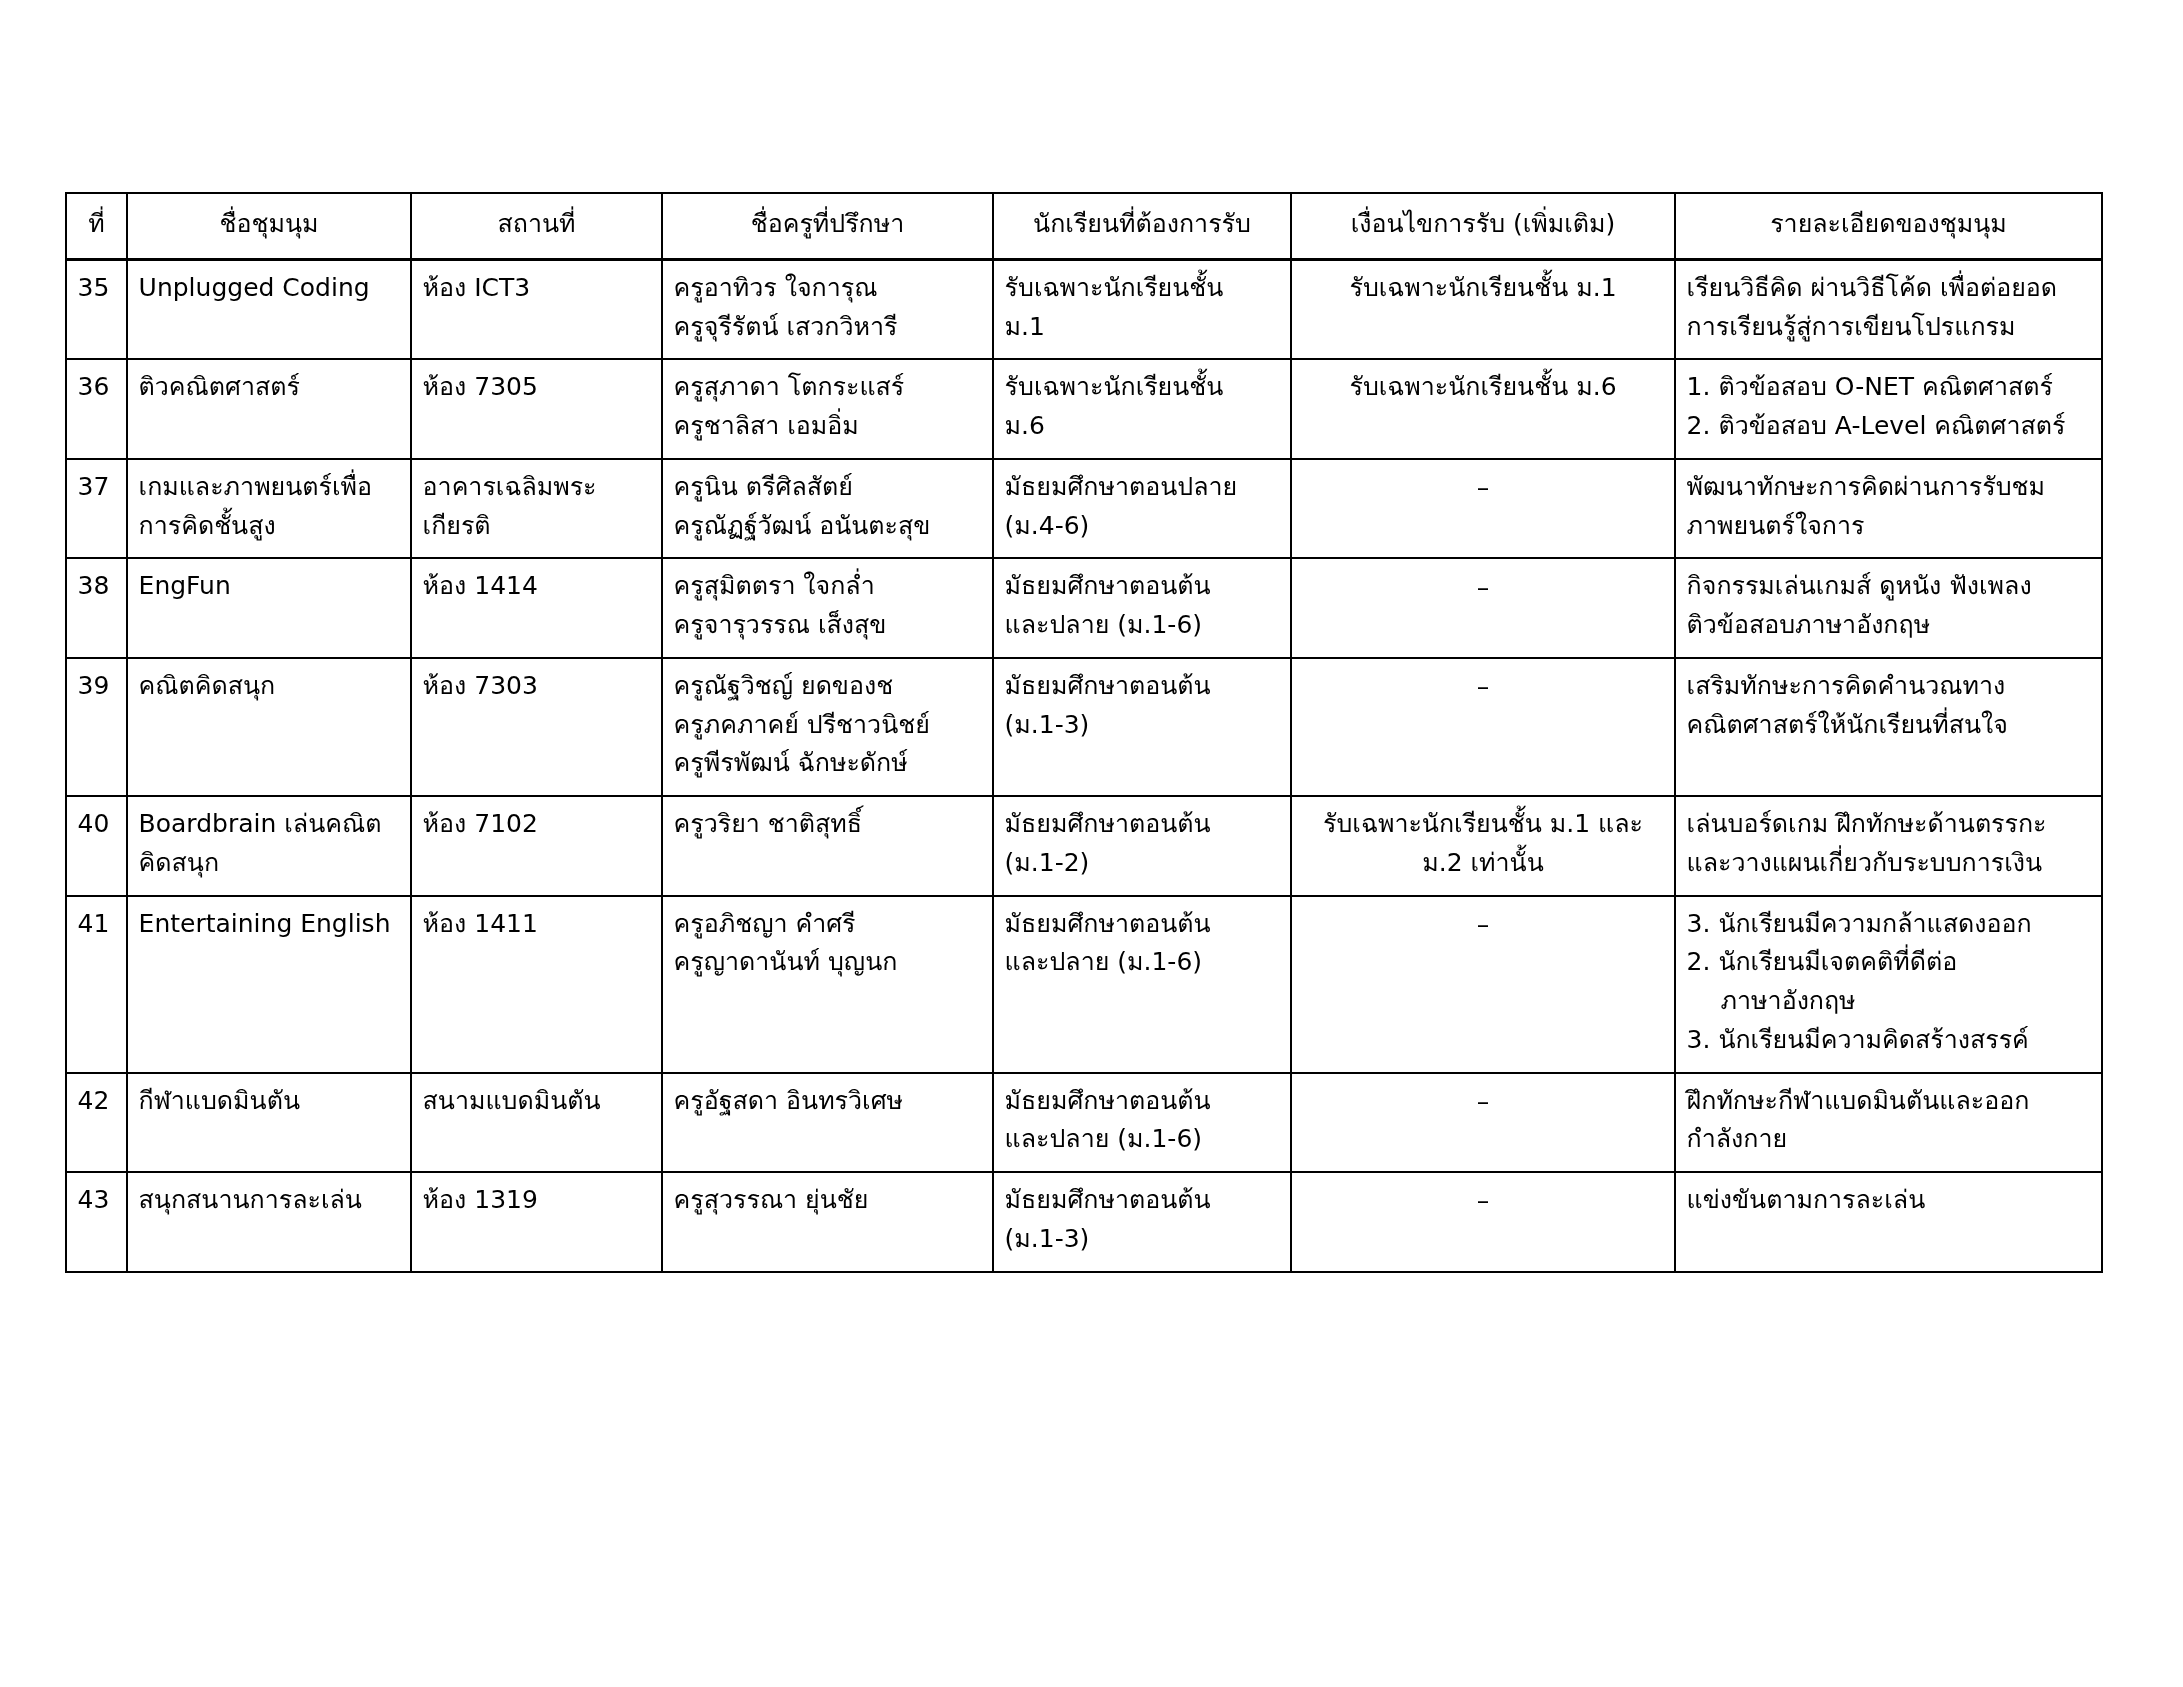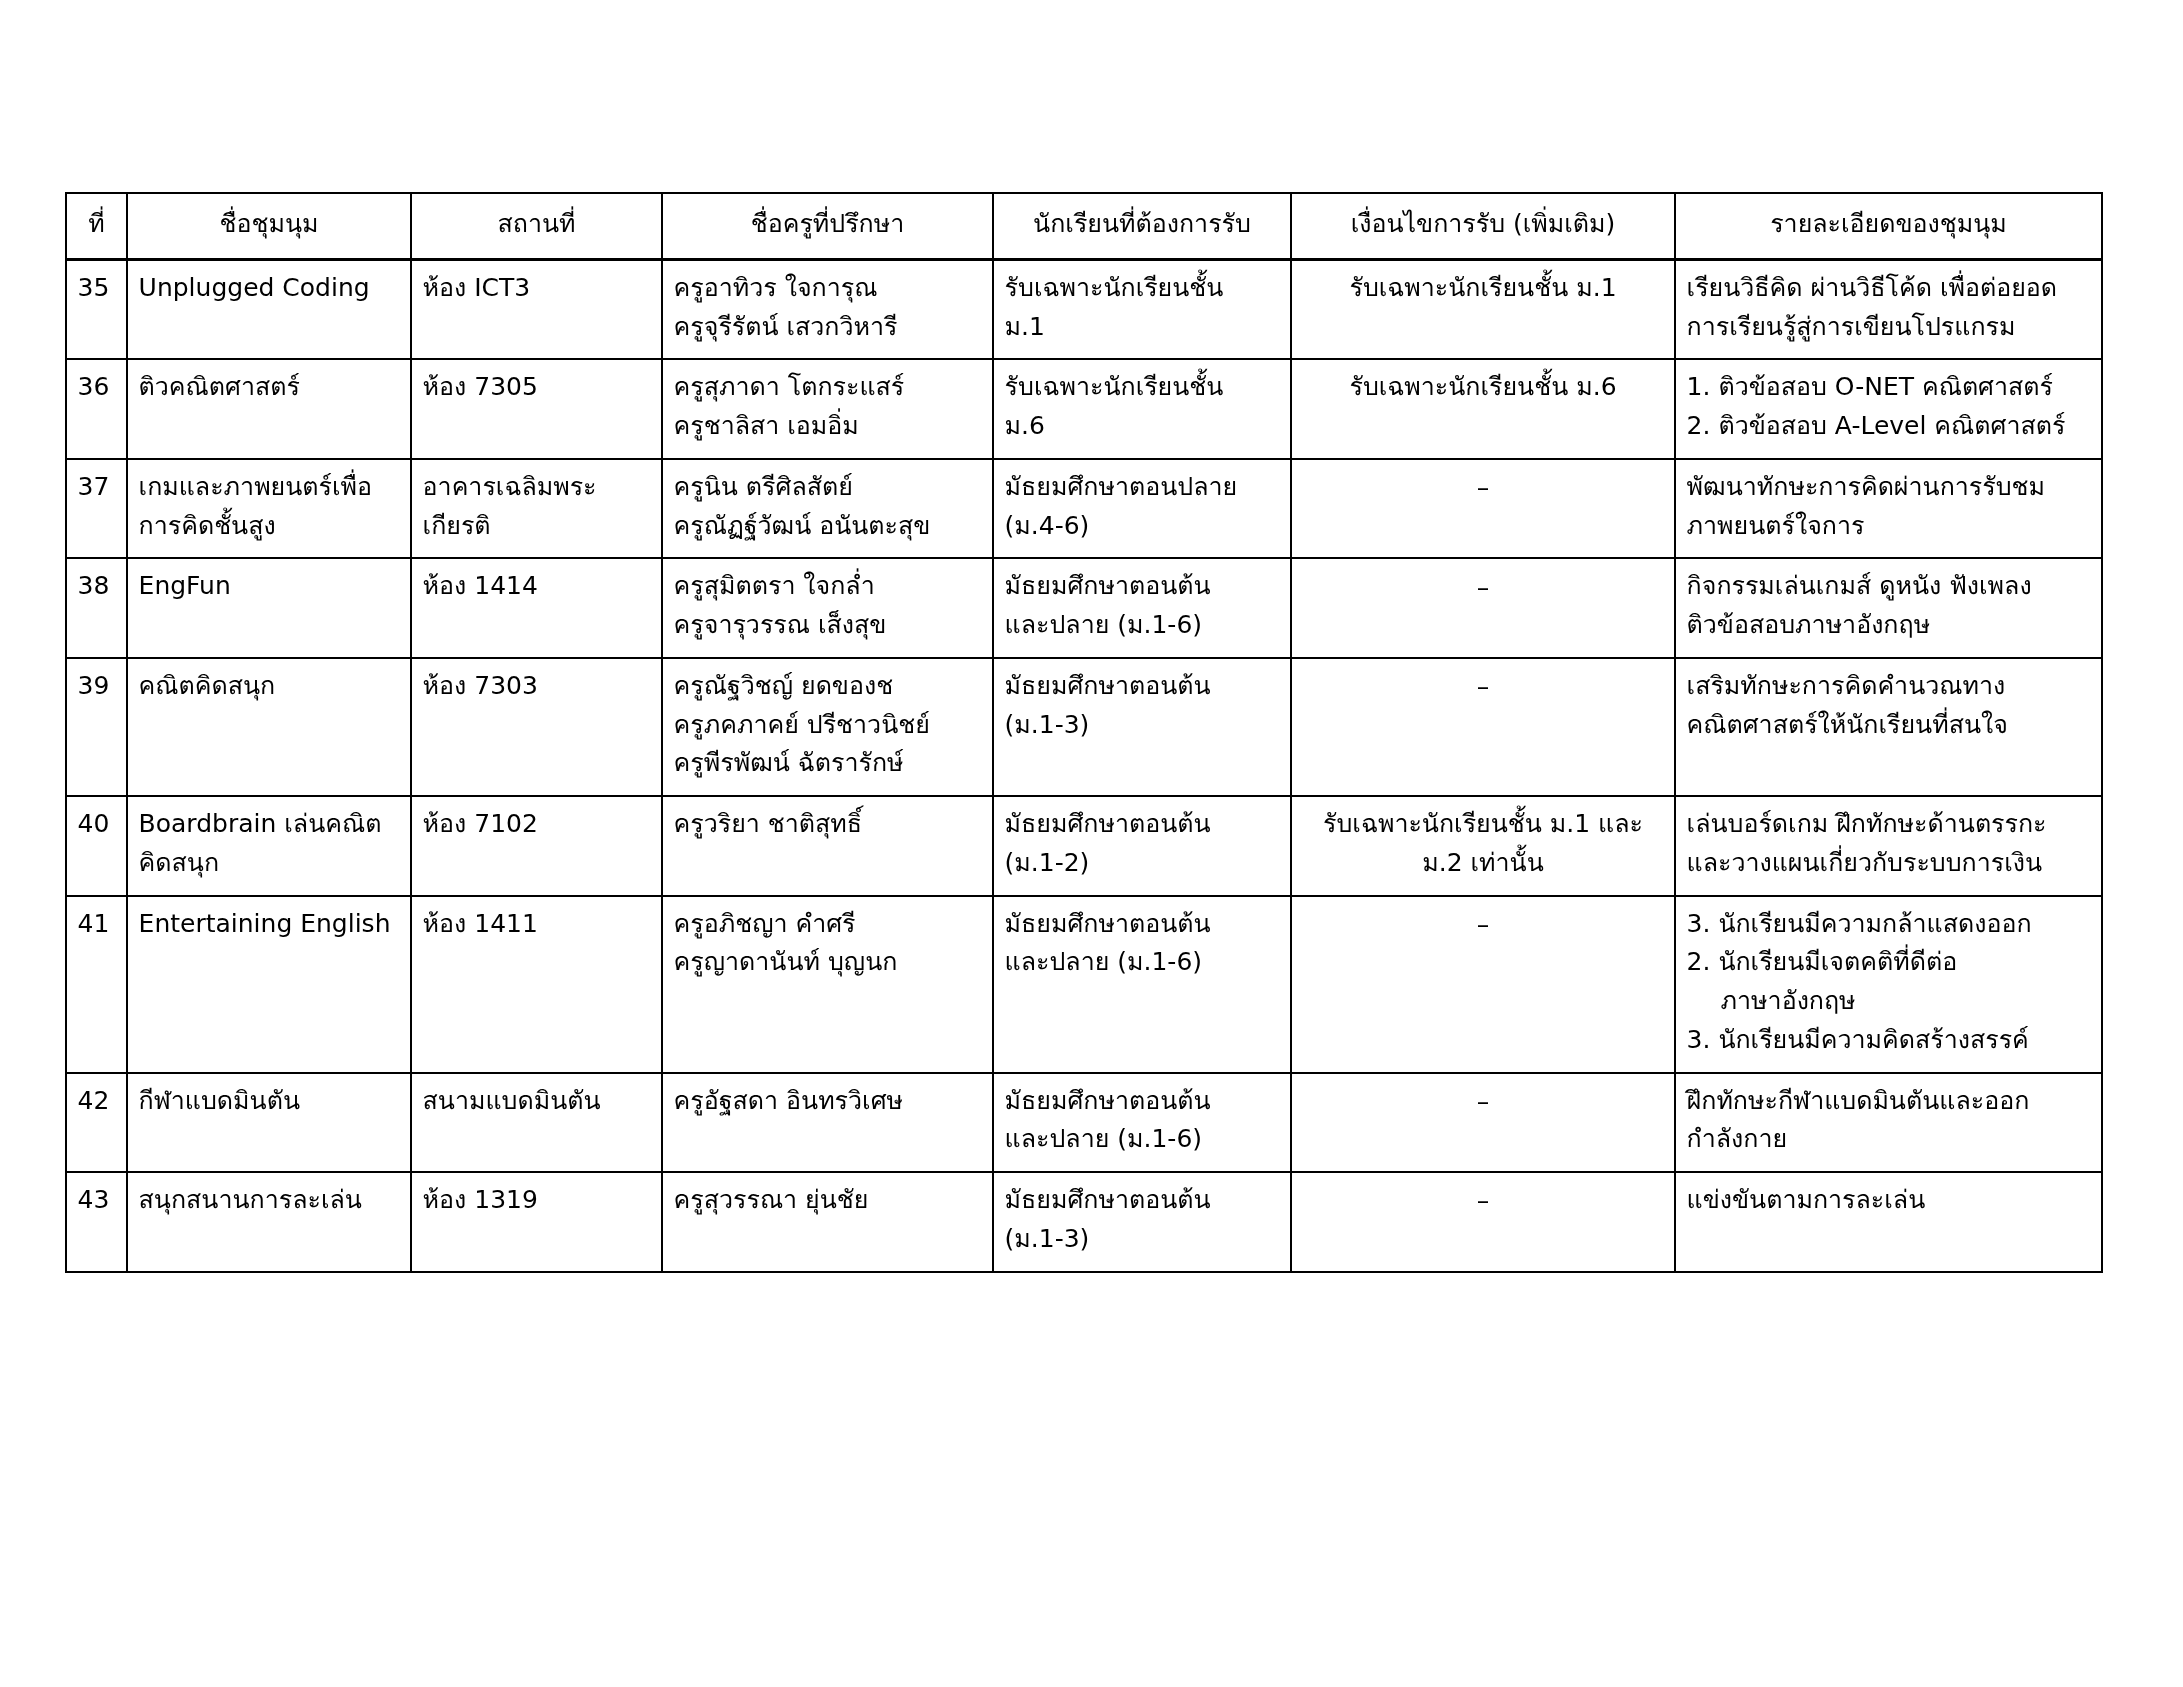--- a/index.html
+++ b/index.html
@@ -197,21 +197,21 @@
             <td class="cell-no">39</td>
             <td>
               <span class="line">คณิตคิดสนุก</span>
             </td>
             <td>
               <span class="line">ห้อง 7303</span>
             </td>
             <td>
               <span class="line">ครูณัฐวิชญ์ ยดของช</span>
               <span class="line">ครูภคภาคย์ ปรีชาวนิชย์</span>
-              <span class="line">ครูพีรพัฒน์ ฉัตรารักษ์</span>
+              <span class="line">ครูพีรพัฒน์ ฉักษะดักษ์</span>
             </td>
             <td>
               <span class="line">มัธยมศึกษาตอนต้น</span>
               <span class="line">(ม.1-3)</span>
             </td>
             <td class="cell-center">
               <span class="dash">–</span>
             </td>
             <td>
               <span class="line">เสริมทักษะการคิดคำนวณทาง</span>

